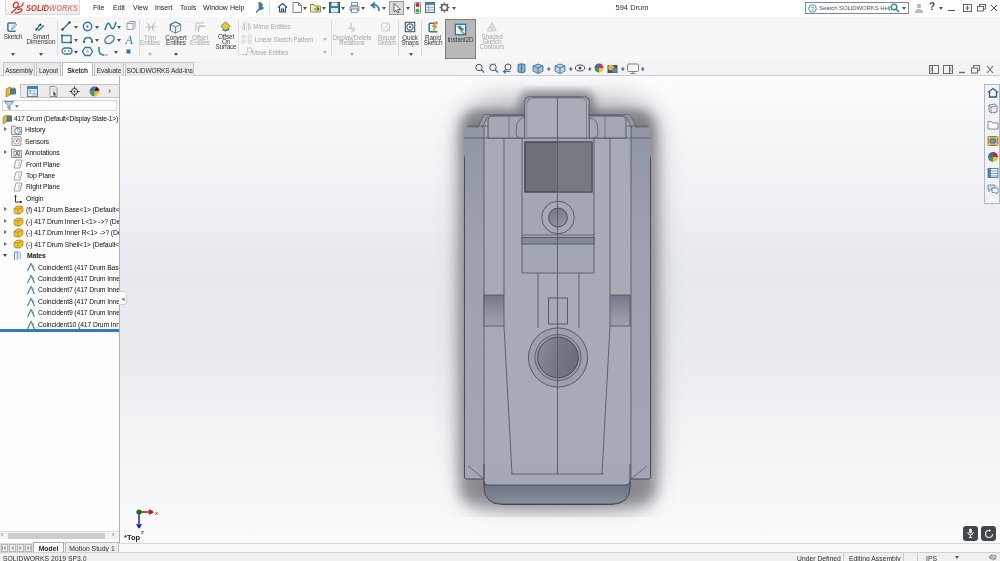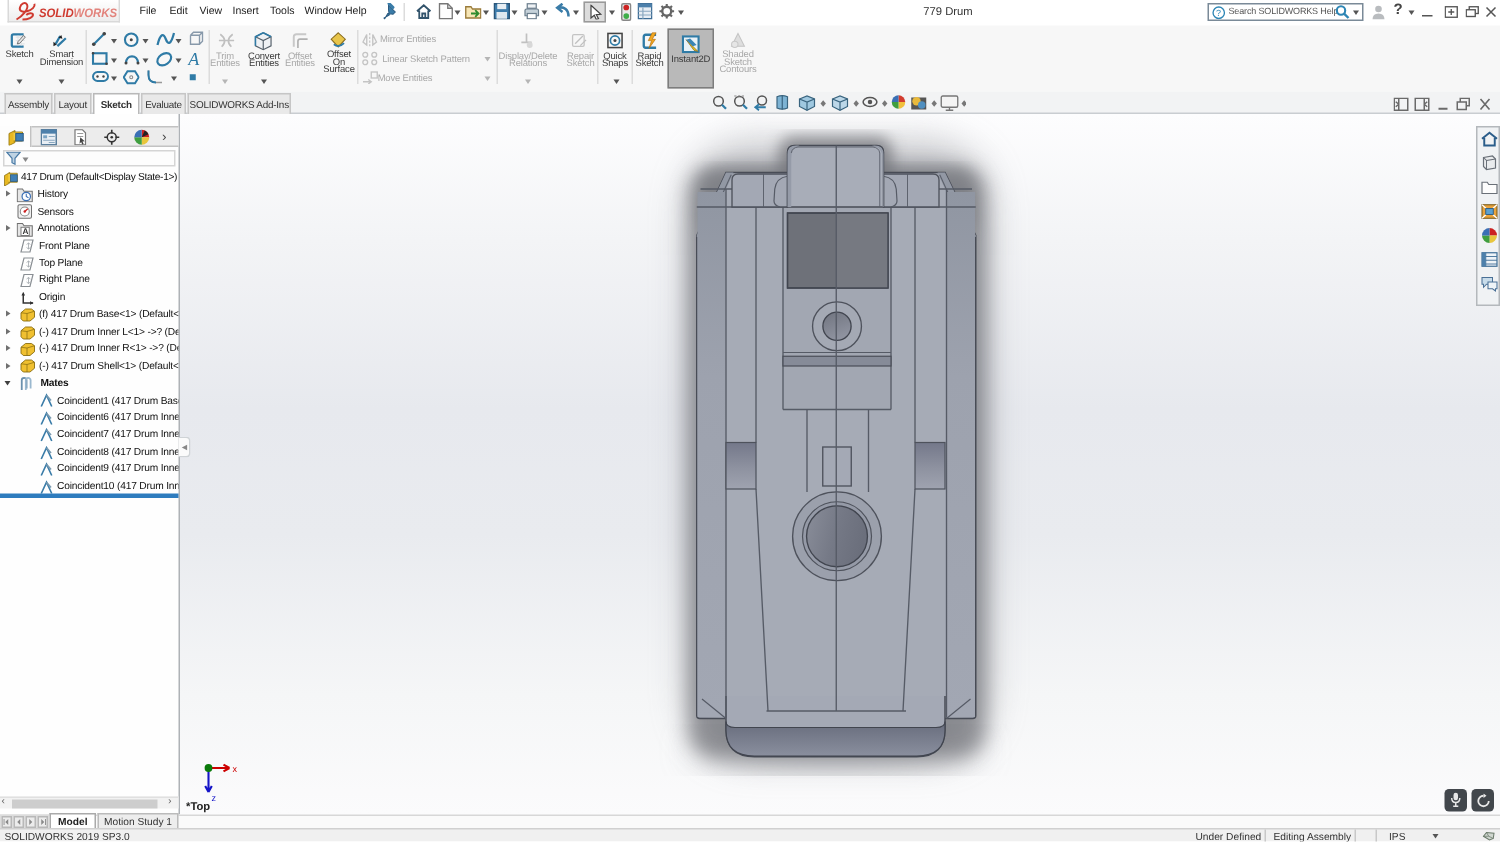--- a/index.html
+++ b/index.html
@@ -107,21 +107,21 @@
         <rect x="0.5" y="0.5" width="9" height="2.4" fill="#4d80ab"></rect>
         <path d="M3.6,3 L3.6,10.5 M0.5,5.5 L9.5,5.5 M0.5,8 L9.5,8" stroke="#8aa8c0" stroke-width="0.8"></path>
       </svg>
     <svg class="ticon" style="left:439px" width="11" height="11" viewBox="0 0 11 11">
         <circle cx="5.5" cy="5.5" r="3" fill="none" stroke="#666" stroke-width="1.6"></circle>
         <g stroke="#666" stroke-width="1.4">
       <path d="M5.5,0.6 L5.5,2.3 M5.5,8.7 L5.5,10.4 M0.6,5.5 L2.3,5.5 M8.7,5.5 L10.4,5.5 M2,2 L3.2,3.2 M7.8,7.8 L9,9 M9,2 L7.8,3.2 M3.2,7.8 L2,9"></path>
         </g>
       </svg>
     <div class="dd" style="left:454px;top:7px"></div>
-    <div id="title">779 Drum</div>
+    <div id="title">594 Drum</div>
 
     <div class="abs" style="left:805px;top:2px;width:104px;height:12px;background:#fff;border:1px solid #7a8a98"></div>
     <svg class="ticon" style="left:808px;top:4px" width="9" height="9" viewBox="0 0 9 9">
         <circle cx="4.5" cy="4.5" r="3.8" fill="none" stroke="#2e86b5" stroke-width="0.9"></circle>
         <text x="2.7" y="6.6" font-size="6" fill="#2e86b5" font-family="Liberation Sans">?</text>
       </svg>
     <div class="abs" style="left:819px;top:4.8px;font-size:6px;letter-spacing:-0.1px;color:#555">Search SOLIDWORKS Help</div>
     <svg class="ticon" style="left:890px;top:3px" width="10" height="10" viewBox="0 0 10 10">
         <circle cx="4" cy="4" r="2.8" fill="none" stroke="#2e86b5" stroke-width="1.4"></circle>
         <path d="M6.2,6.2 L9,9" stroke="#2e86b5" stroke-width="1.6"></path>

